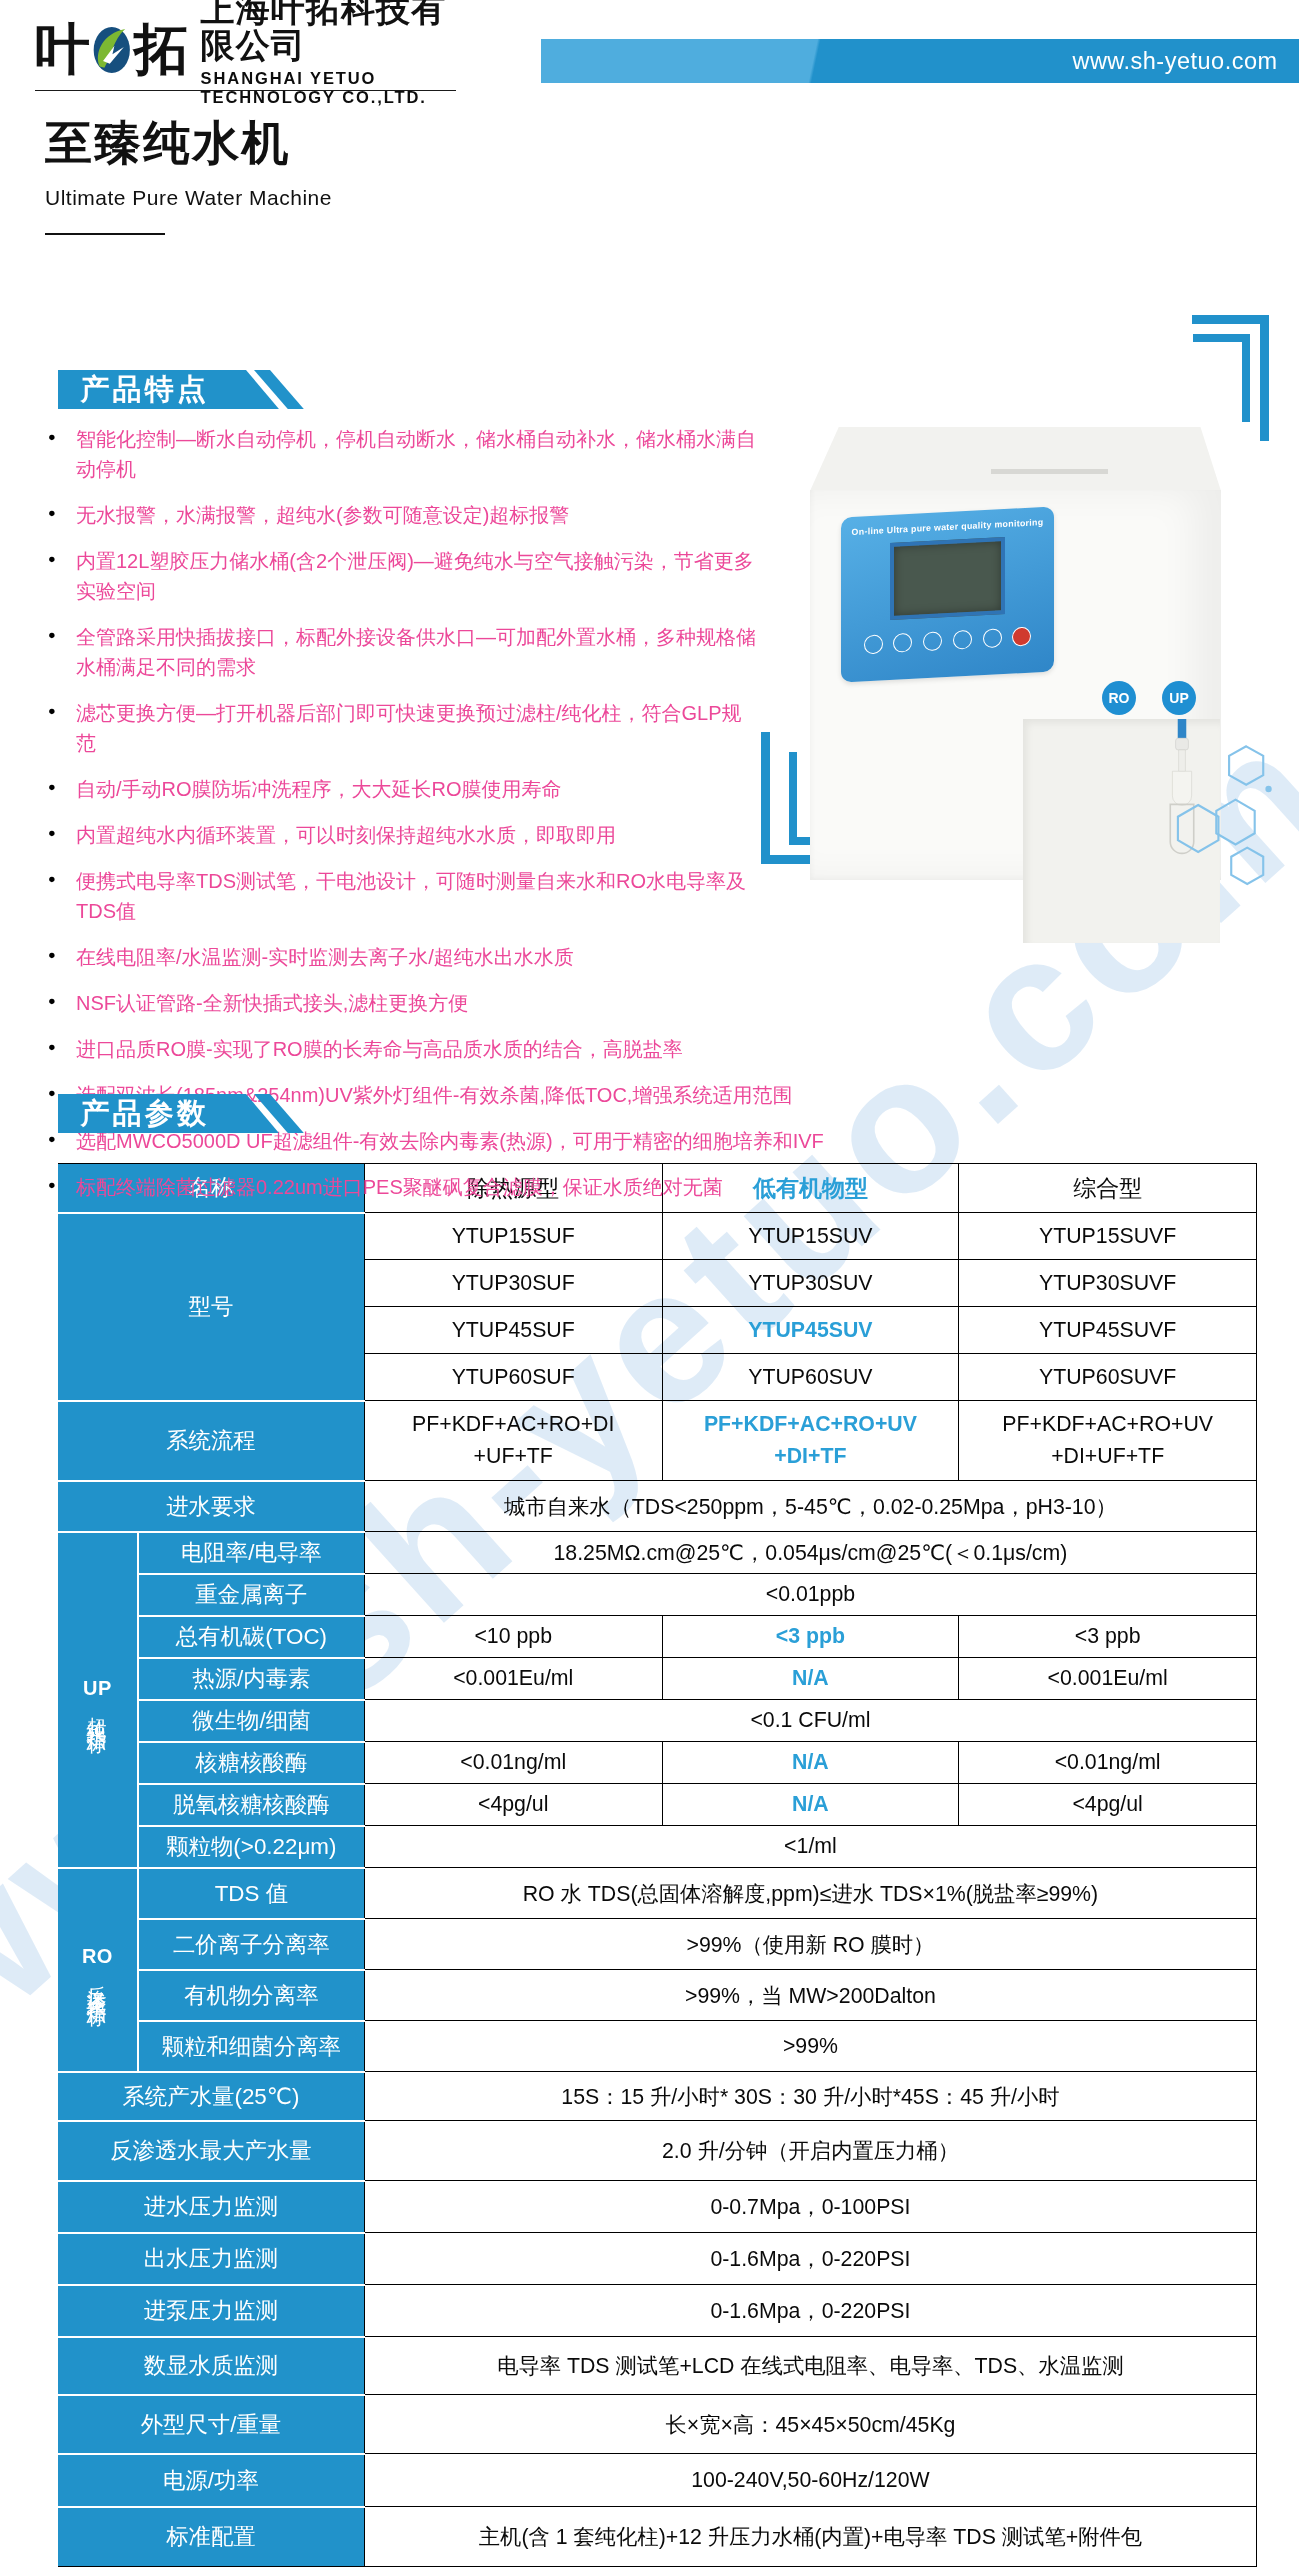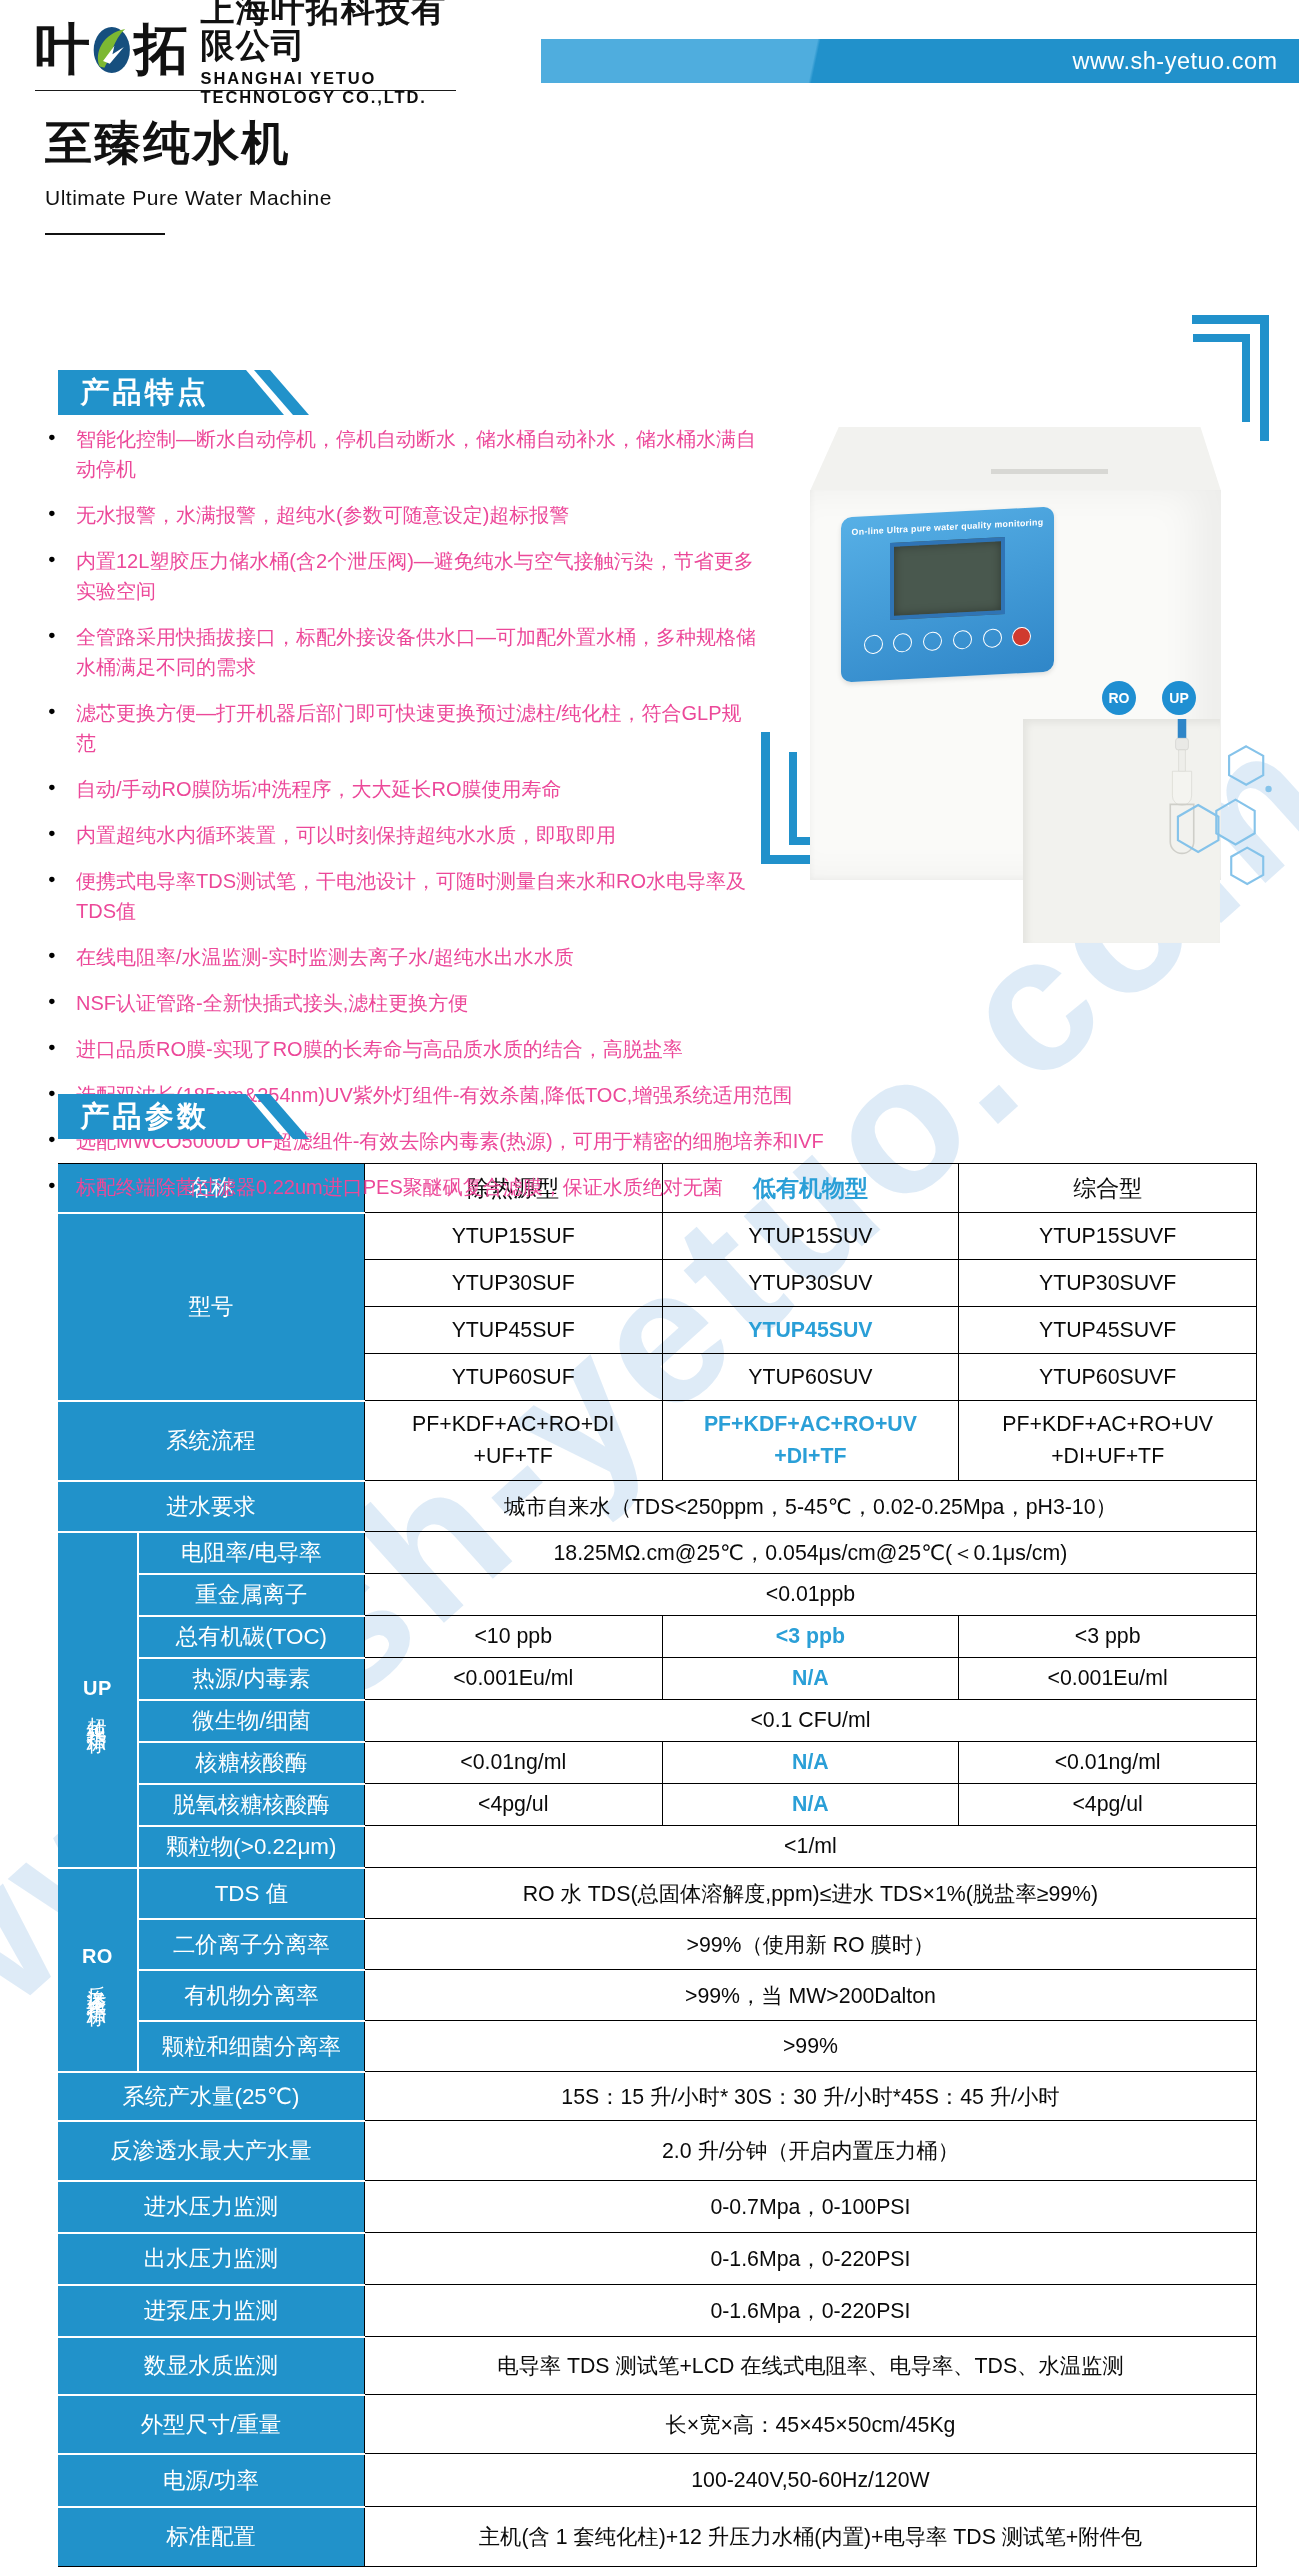--- a/index.html
+++ b/index.html
@@ -30,21 +30,21 @@
   .title-block{position:absolute;left:45px;top:112px;}
   .title-cn{font-size:47px;font-weight:800;letter-spacing:2.1px;}
   .title-en{font-size:21px;font-weight:400;margin-top:10.7px;letter-spacing:0.5px;}
   .title-rule{width:120px;height:1.6px;background:#111;margin-top:23.5px;}
 
   
   .intro{position:absolute;left:45px;top:251px;width:1213px;font-size:18.7px;line-height:1.55;color:#161616;}
   .intro p{margin:0;}
 
   
-  .sec-banner{position:absolute;width:267px;height:45px;text-align:right;}
+  .sec-banner{position:absolute;width:267px;height:39px;text-align:right;}
   .sec-banner .main{position:absolute;inset:0;background:#2192ca;
       clip-path:polygon(0 0,188px 0,226px 45px,0 45px);
       display:flex;align-items:center;padding-left:22.4px;box-sizing:border-box;
       color:#fff;font-size:29px;font-weight:800;letter-spacing:3.2px;}
   .sec-banner .stripe{position:absolute;inset:0;background:#2192ca;
       clip-path:polygon(196px 0,212px 0,251px 45px,235px 45px);}
   .banner-feat{left:58px;top:370px;}
   .banner-param{left:58px;top:1094px;}
 
   

